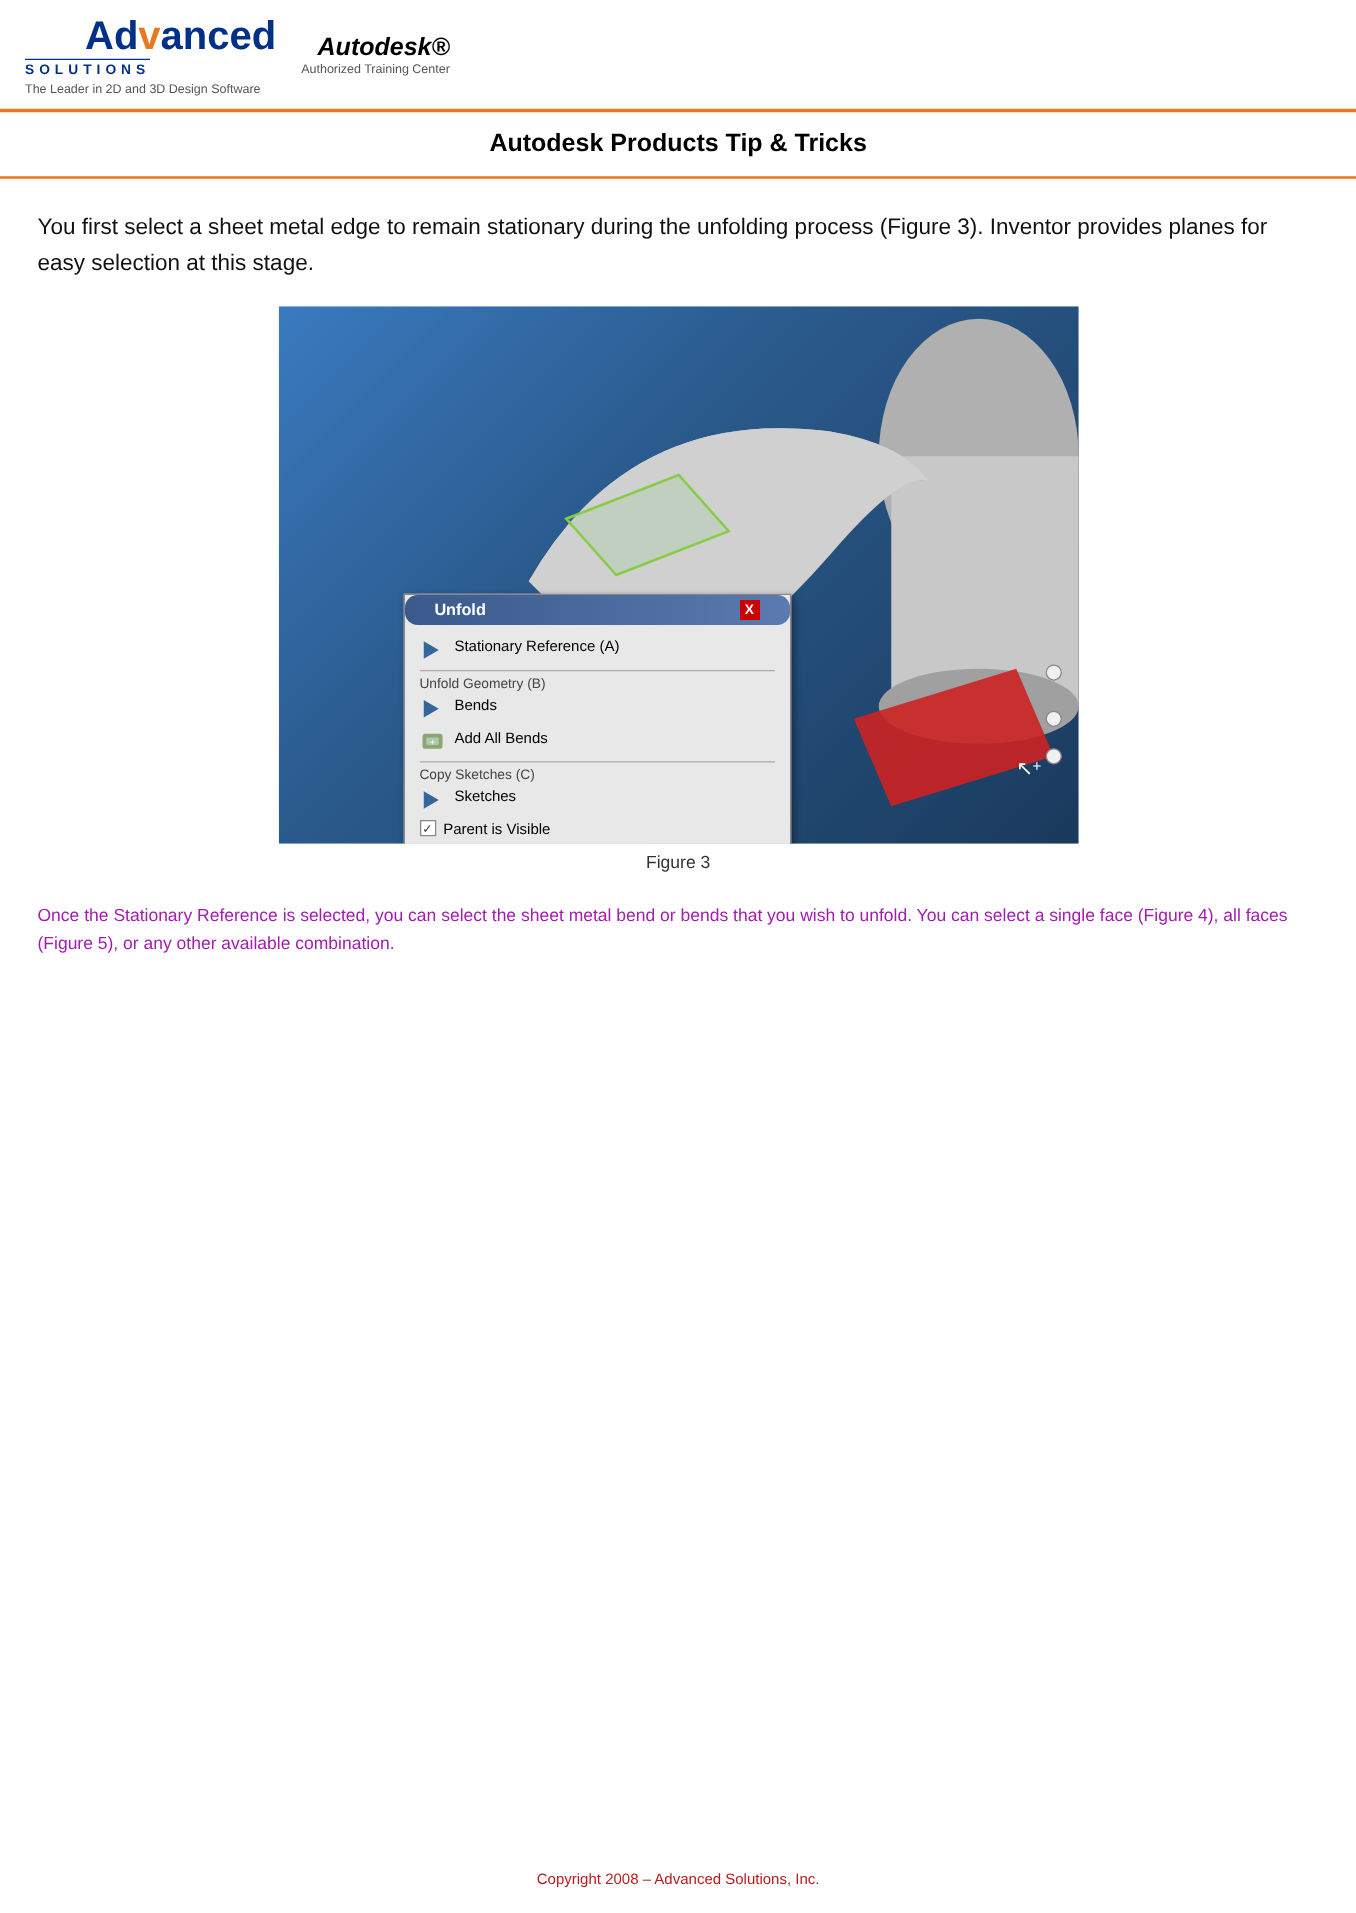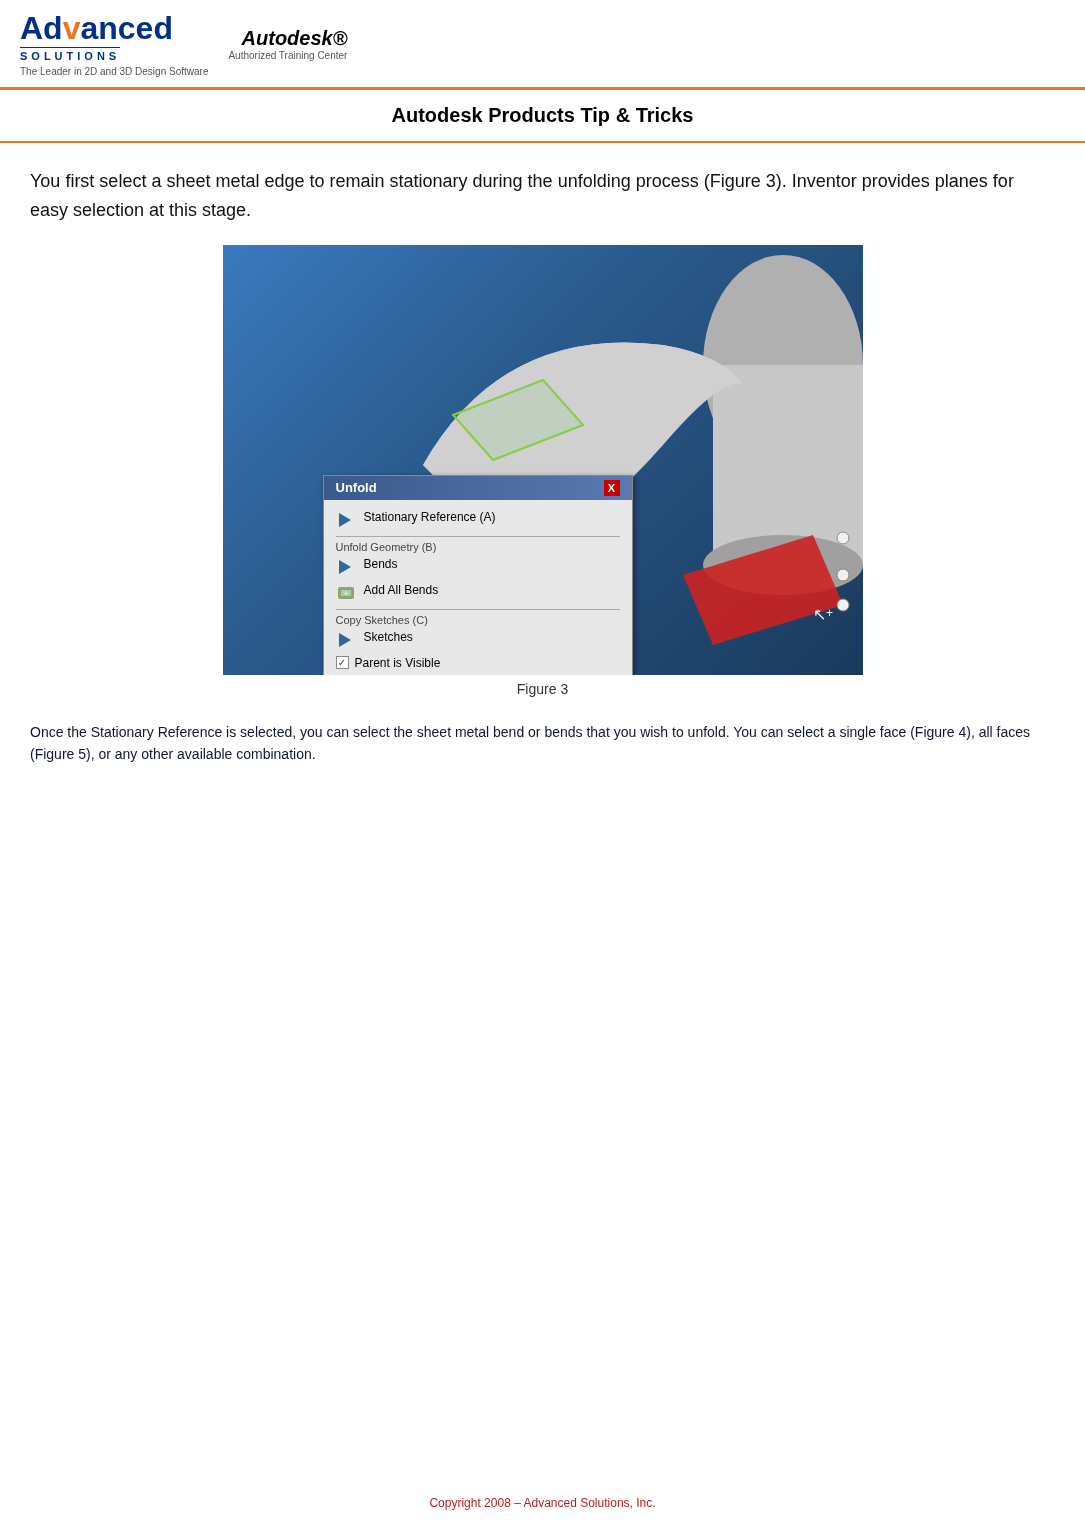--- a/index.html
+++ b/index.html
@@ -115,26 +115,27 @@
       left: 100px;
       width: 310px;
       background: #e8e8e8;
       border: 1px solid #888;
       box-shadow: 2px 2px 6px rgba(0,0,0,0.4);
       font-size: 12px;
     }
     .dialog-titlebar {
       background: linear-gradient(to right, #3a5a8c, #5a7ab0);
       color: #fff;
-      padding: 4px 12px;
+      padding: 4px 24px;
       display: flex;
       justify-content: space-between;
       align-items: center;
       font-weight: bold;
       font-size: 13px;
+      border-radius: 10px;
     }
     .dialog-close-btn {
       width: 16px;
       height: 16px;
       background: #c00;
       color: #fff;
       font-size: 11px;
       display: flex;
       align-items: center;
       justify-content: center;
@@ -196,21 +197,21 @@
       text-align: center;
       font-size: 14px;
       color: #333;
       padding: 6px;
       background: #fff;
     }
 
     .outro-text {
       font-size: 14px;
       line-height: 1.6;
-      color: #0f172a;
+      color: #a21caf;
       margin-top: 18px;
     }
 
     
     .footer {
       position: absolute;
       bottom: 20px;
       left: 0;
       right: 0;
       text-align: center;
@@ -223,21 +224,21 @@
       min-height: 1530px;
     }
   </style>
 </head>
 <body>
 
 <div class="page-wrapper">
 
   <div class="header">
     <div class="header-logo">
-      <div style="display:flex;align-items:flex-start;gap:0;">
+      <div style="display:flex;align-items:flex-start;gap:0;margin-left:48px;">
         <span style="font-size:32px;font-weight:900;color:#003087;font-family:Arial Black,Arial,sans-serif;">Ad<span style="color:#e87722;">v</span>anced</span>
       </div>
       <div class="logo-solutions">SOLUTIONS</div>
       <div class="logo-tagline">The Leader in 2D and 3D Design Software</div>
     </div>
 
 
     <div class="header-autodesk">
       <div style="font-size:20px;font-style:italic;font-weight:bold;color:#000;">Autodesk®</div>
       <div style="font-size:10px;color:#555;">Authorized Training Center</div>

